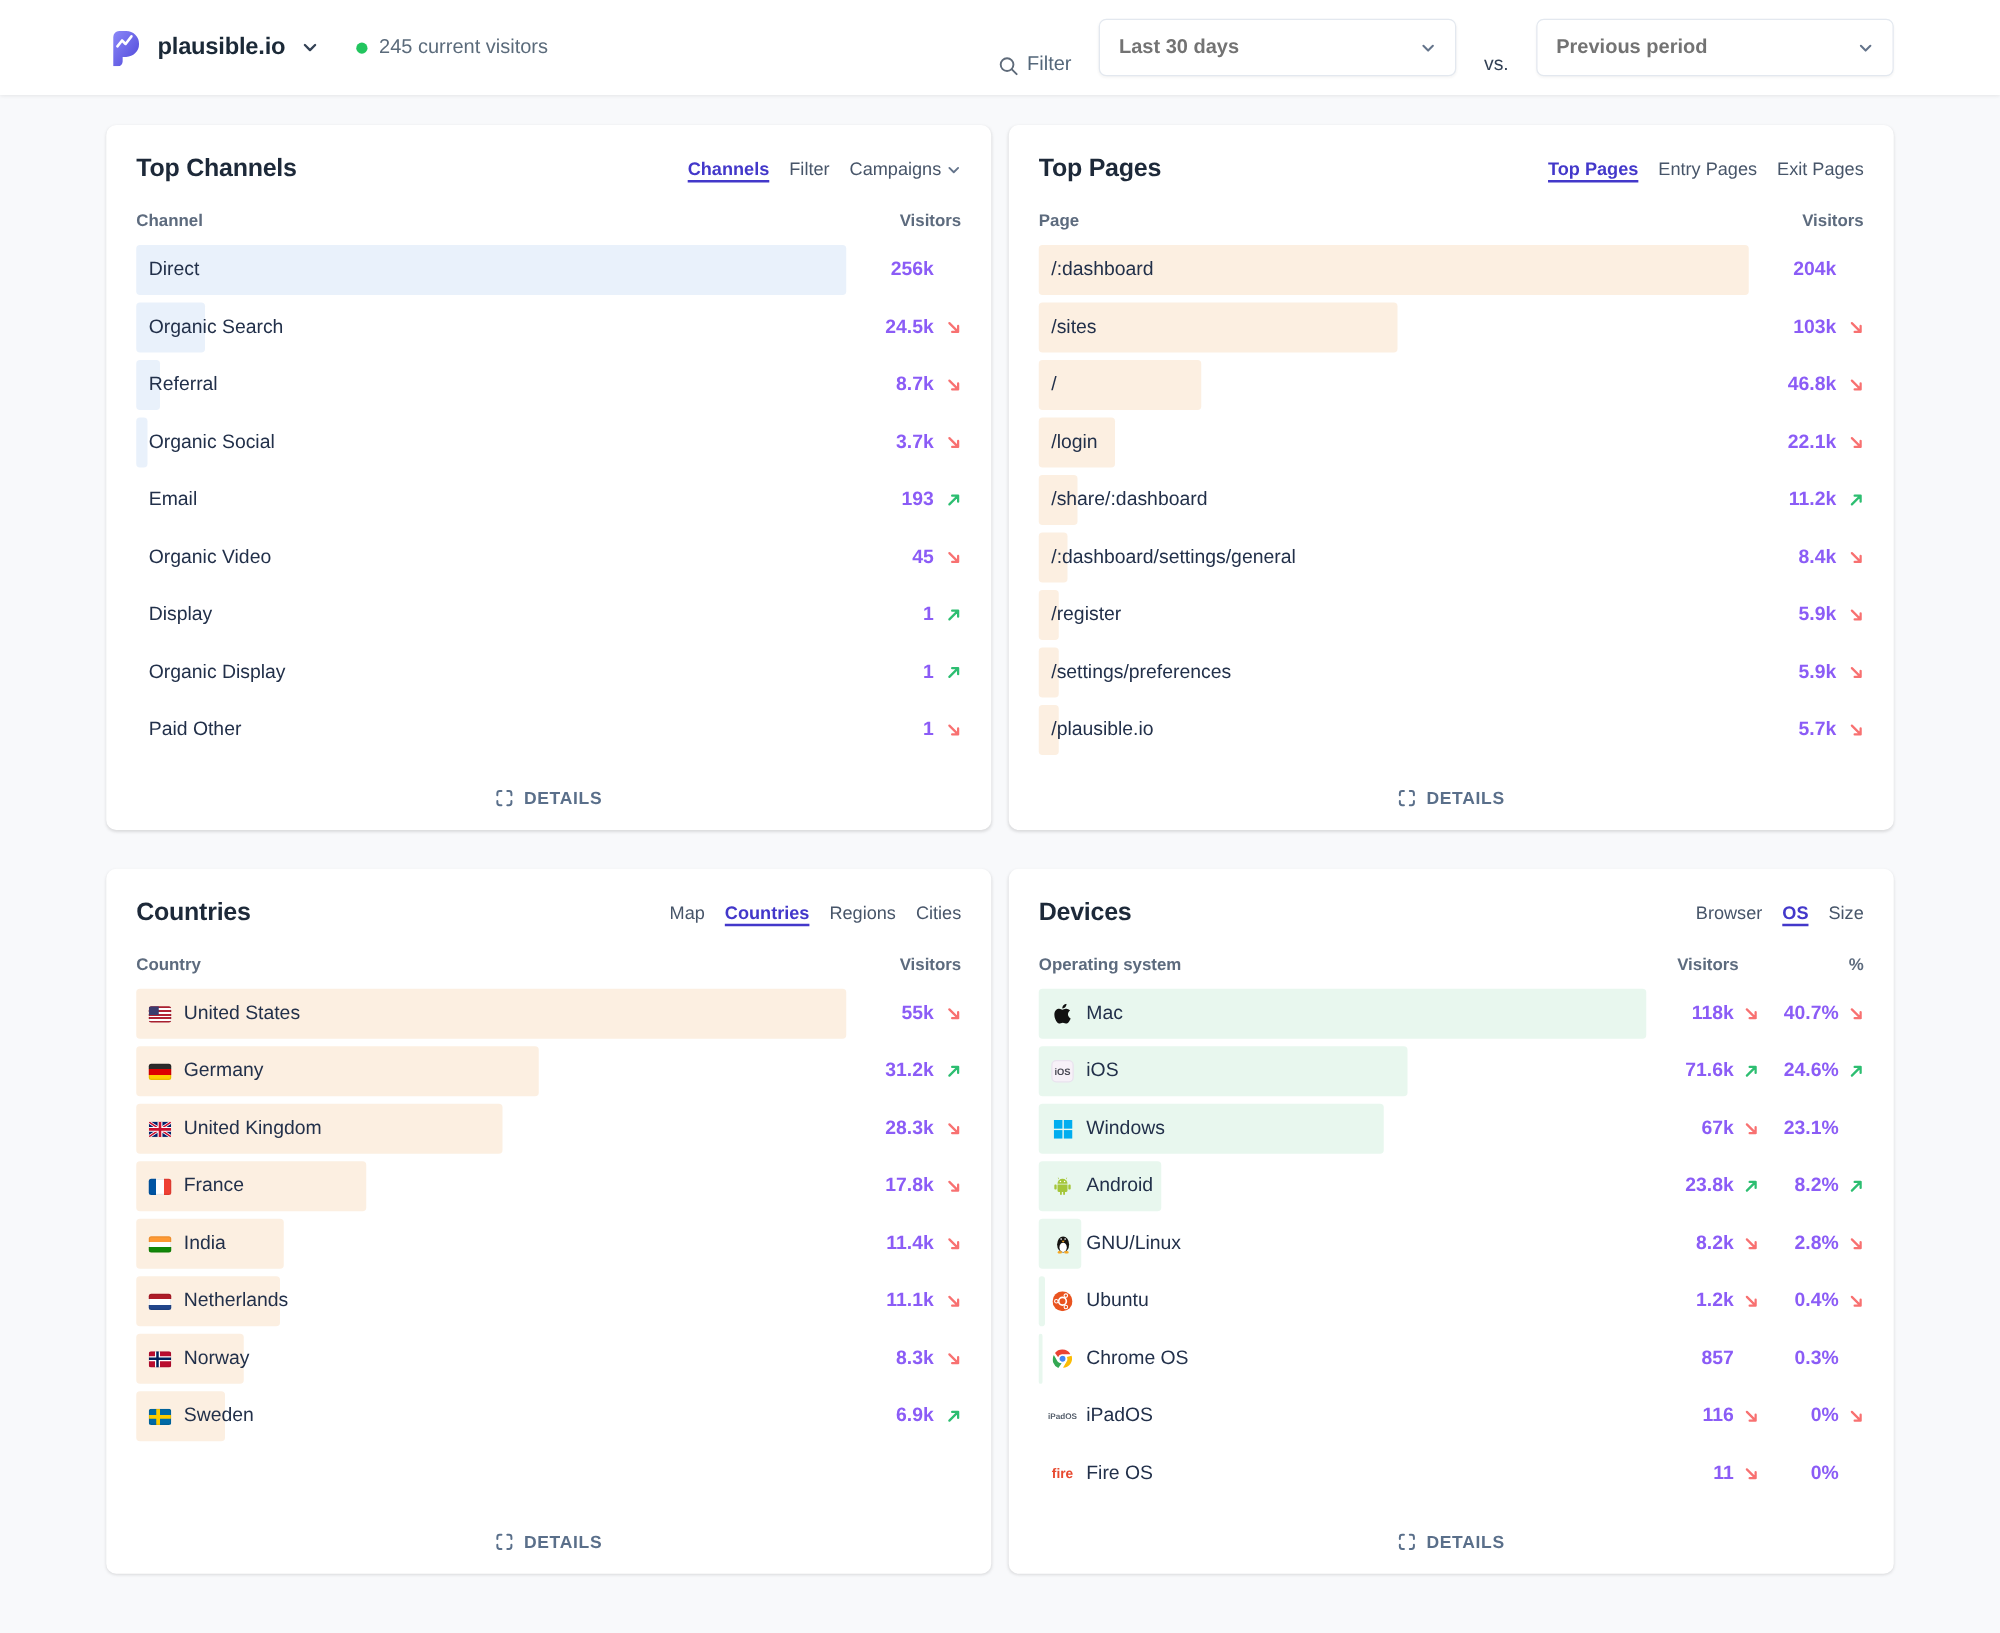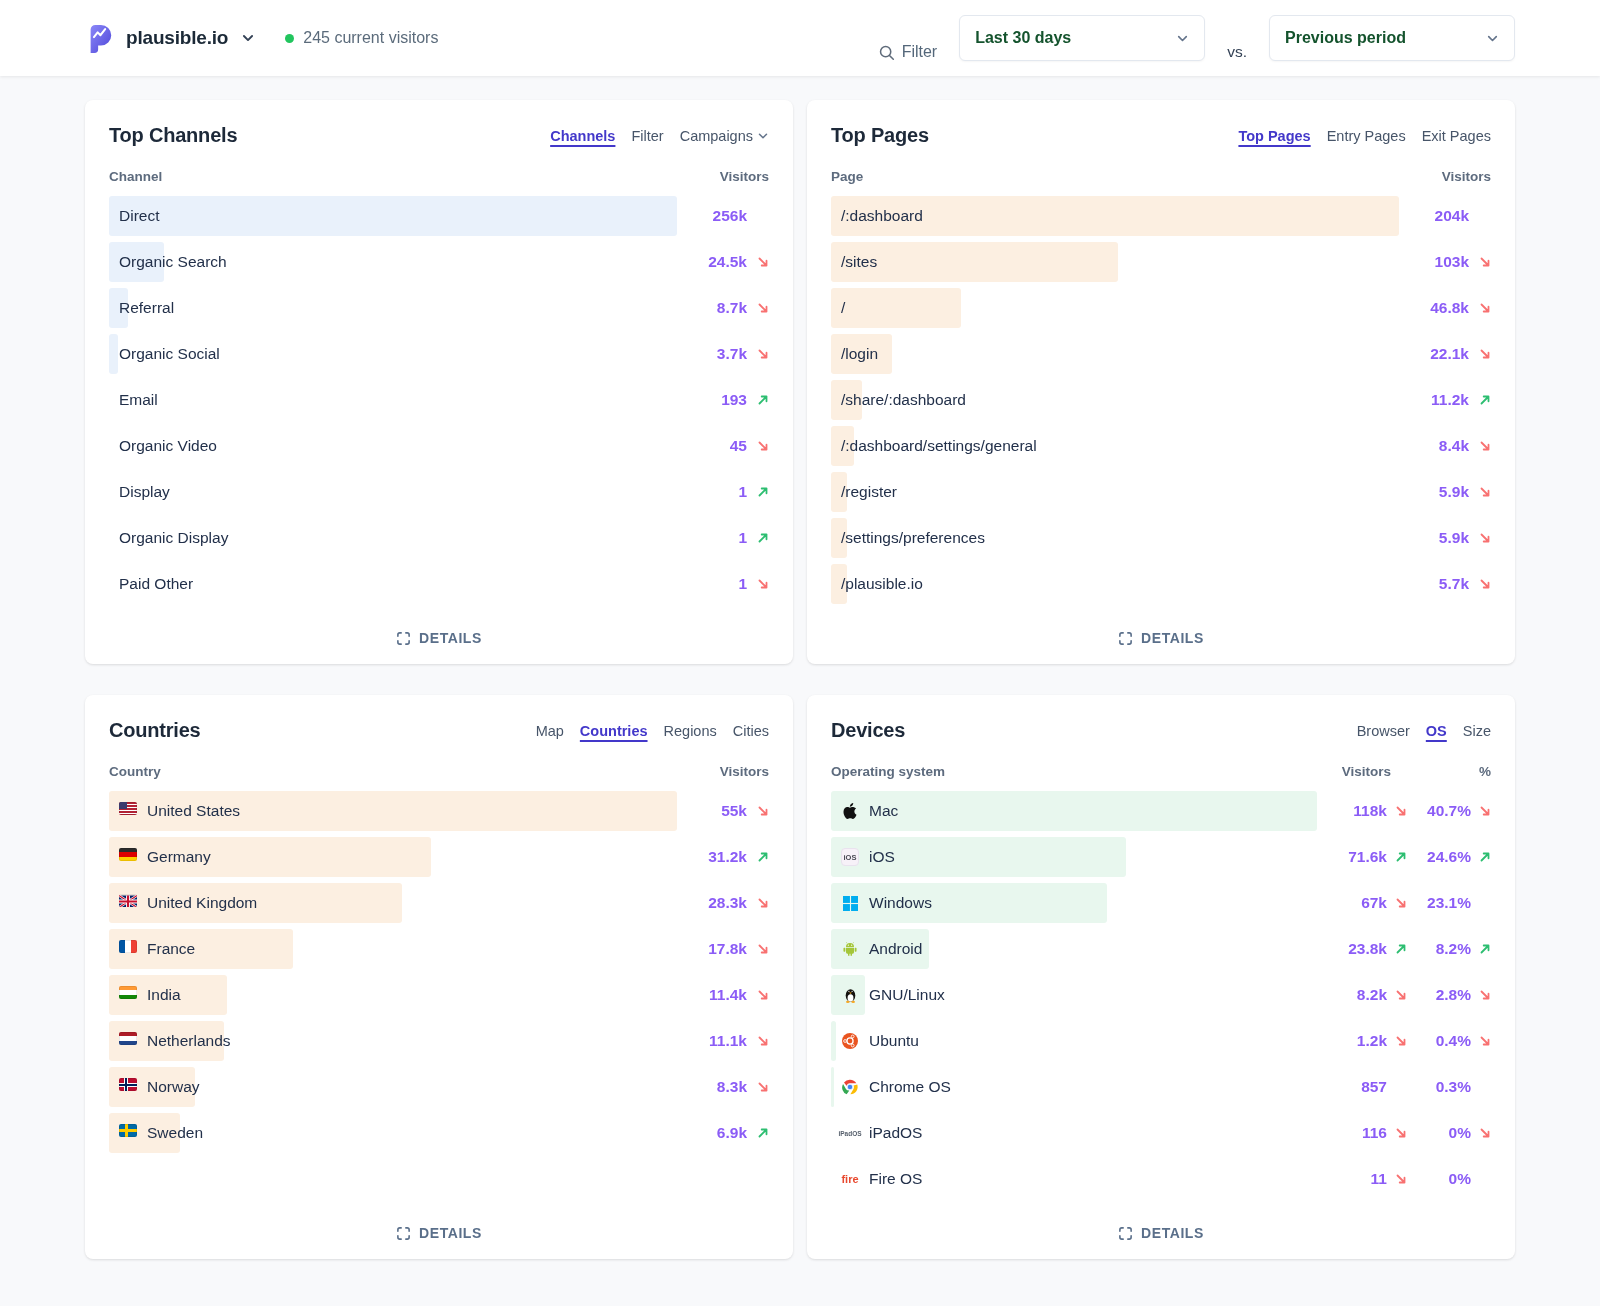--- a/index.html
+++ b/index.html
@@ -14,23 +14,23 @@
   .topbar{background:#fff;height:76px;box-shadow:0 1px 3px rgba(0,0,0,.08);display:flex;align-items:center;}
   .topbar-inner{width:1430px;margin:0 auto;display:flex;align-items:center;}
   .brand{display:flex;align-items:center;gap:11px;cursor:pointer;}
   .brand-name{font-size:19px;font-weight:700;color:#1b2937;letter-spacing:-0.01em;}
   .brand-chevron{color:#334155;display:flex;margin-left:2px;}
   .live{display:flex;align-items:center;gap:9px;margin-left:30px;}
   .live-dot{width:9px;height:9px;border-radius:50%;}
   .live-text{font-size:16px;color:#5b6b7b;font-weight:500;}
   .top-right{margin-left:auto;display:flex;align-items:flex-end;gap:22px;}
   .filter{display:flex;align-items:center;gap:7px;color:#54677a;font-size:16px;cursor:pointer;}
-  .select{width:246px;height:46px;box-sizing:border-box;background:#fff;border:1px solid #e3e8ef;border-radius:6px;
+  .select{width:286px;height:46px;box-sizing:border-box;background:#fff;border:1px solid #e3e8ef;border-radius:6px;
           box-shadow:0 1px 2px rgba(0,0,0,.04);display:flex;align-items:center;justify-content:space-between;
-          padding:0 15px;font-size:16px;font-weight:600;color:#14532d;cursor:pointer;}
+          padding:0 15px;font-size:16px;font-weight:600;color:#737373;cursor:pointer;}
   .select .chev{color:#64748b;display:flex;}
   .vs{font-size:15.5px;color:#334155;font-weight:500;}
   
   .grid{width:1430px;margin:24px auto 0;display:grid;grid-template-columns:1fr 1fr;column-gap:14px;row-gap:31px;padding-bottom:47px;}
   .panel{background:#fff;border-radius:8px;box-shadow:0 1px 3px rgba(0,0,0,.09),0 1px 2px rgba(0,0,0,.04);
          height:564px;box-sizing:border-box;padding:24px 24px 16px;display:flex;flex-direction:column;}
   .panel-head{display:flex;justify-content:space-between;align-items:center;margin-bottom:22px;}
   .panel-title{margin:0;font-size:20px;font-weight:700;color:#1d2939;letter-spacing:-0.01em;}
   .tabs{display:flex;align-items:center;gap:16px;font-size:14.5px;color:#475569;}
   .tab{display:flex;align-items:center;gap:4px;cursor:pointer;}
@@ -39,21 +39,21 @@
   .cols{display:flex;align-items:center;font-size:13.5px;font-weight:700;color:#5d6b7e;margin-bottom:12px;justify-content:center;}
   .cols .grow{flex:1;}
   .cols .vend{width:92px;text-align:right;}
   .cols .vcol{width:90px;text-align:right;}
   .cols .pcol{width:100px;text-align:right;}
   
   .rows{display:flex;flex-direction:column;gap:6px;flex:1;}
   .row{display:flex;align-items:center;height:40px;font-size:15.5px;cursor:pointer;}
   .cell-label{flex:1;position:relative;height:100%;display:flex;align-items:center;min-width:0;}
   .bar{position:absolute;left:0;top:0;bottom:0;border-radius:3px;}
-  .lbl{position:relative;display:flex;align-items:flex-start;gap:10px;padding-left:10px;color:#22304a;white-space:nowrap;}
+  .lbl{position:relative;display:flex;align-items:center;gap:10px;padding-left:10px;color:#22304a;white-space:nowrap;}
   .valcol{display:flex;align-items:center;justify-content:flex-end;}
   .valcol .num{font-weight:600;color:#8b5cf6;text-align:right;}
   .valcol.v2 .num{min-width:70px;}
   .valcol.v2 .slot{width:22px;}
   .valcol.dv .num{min-width:70px;}
   .valcol.dv .slot{width:20px;}
   .valcol.dp .num{min-width:64px;}
   .valcol.dp .slot{width:20px;}
   .slot{display:flex;justify-content:flex-end;align-items:center;}
   .trend{display:flex;}

